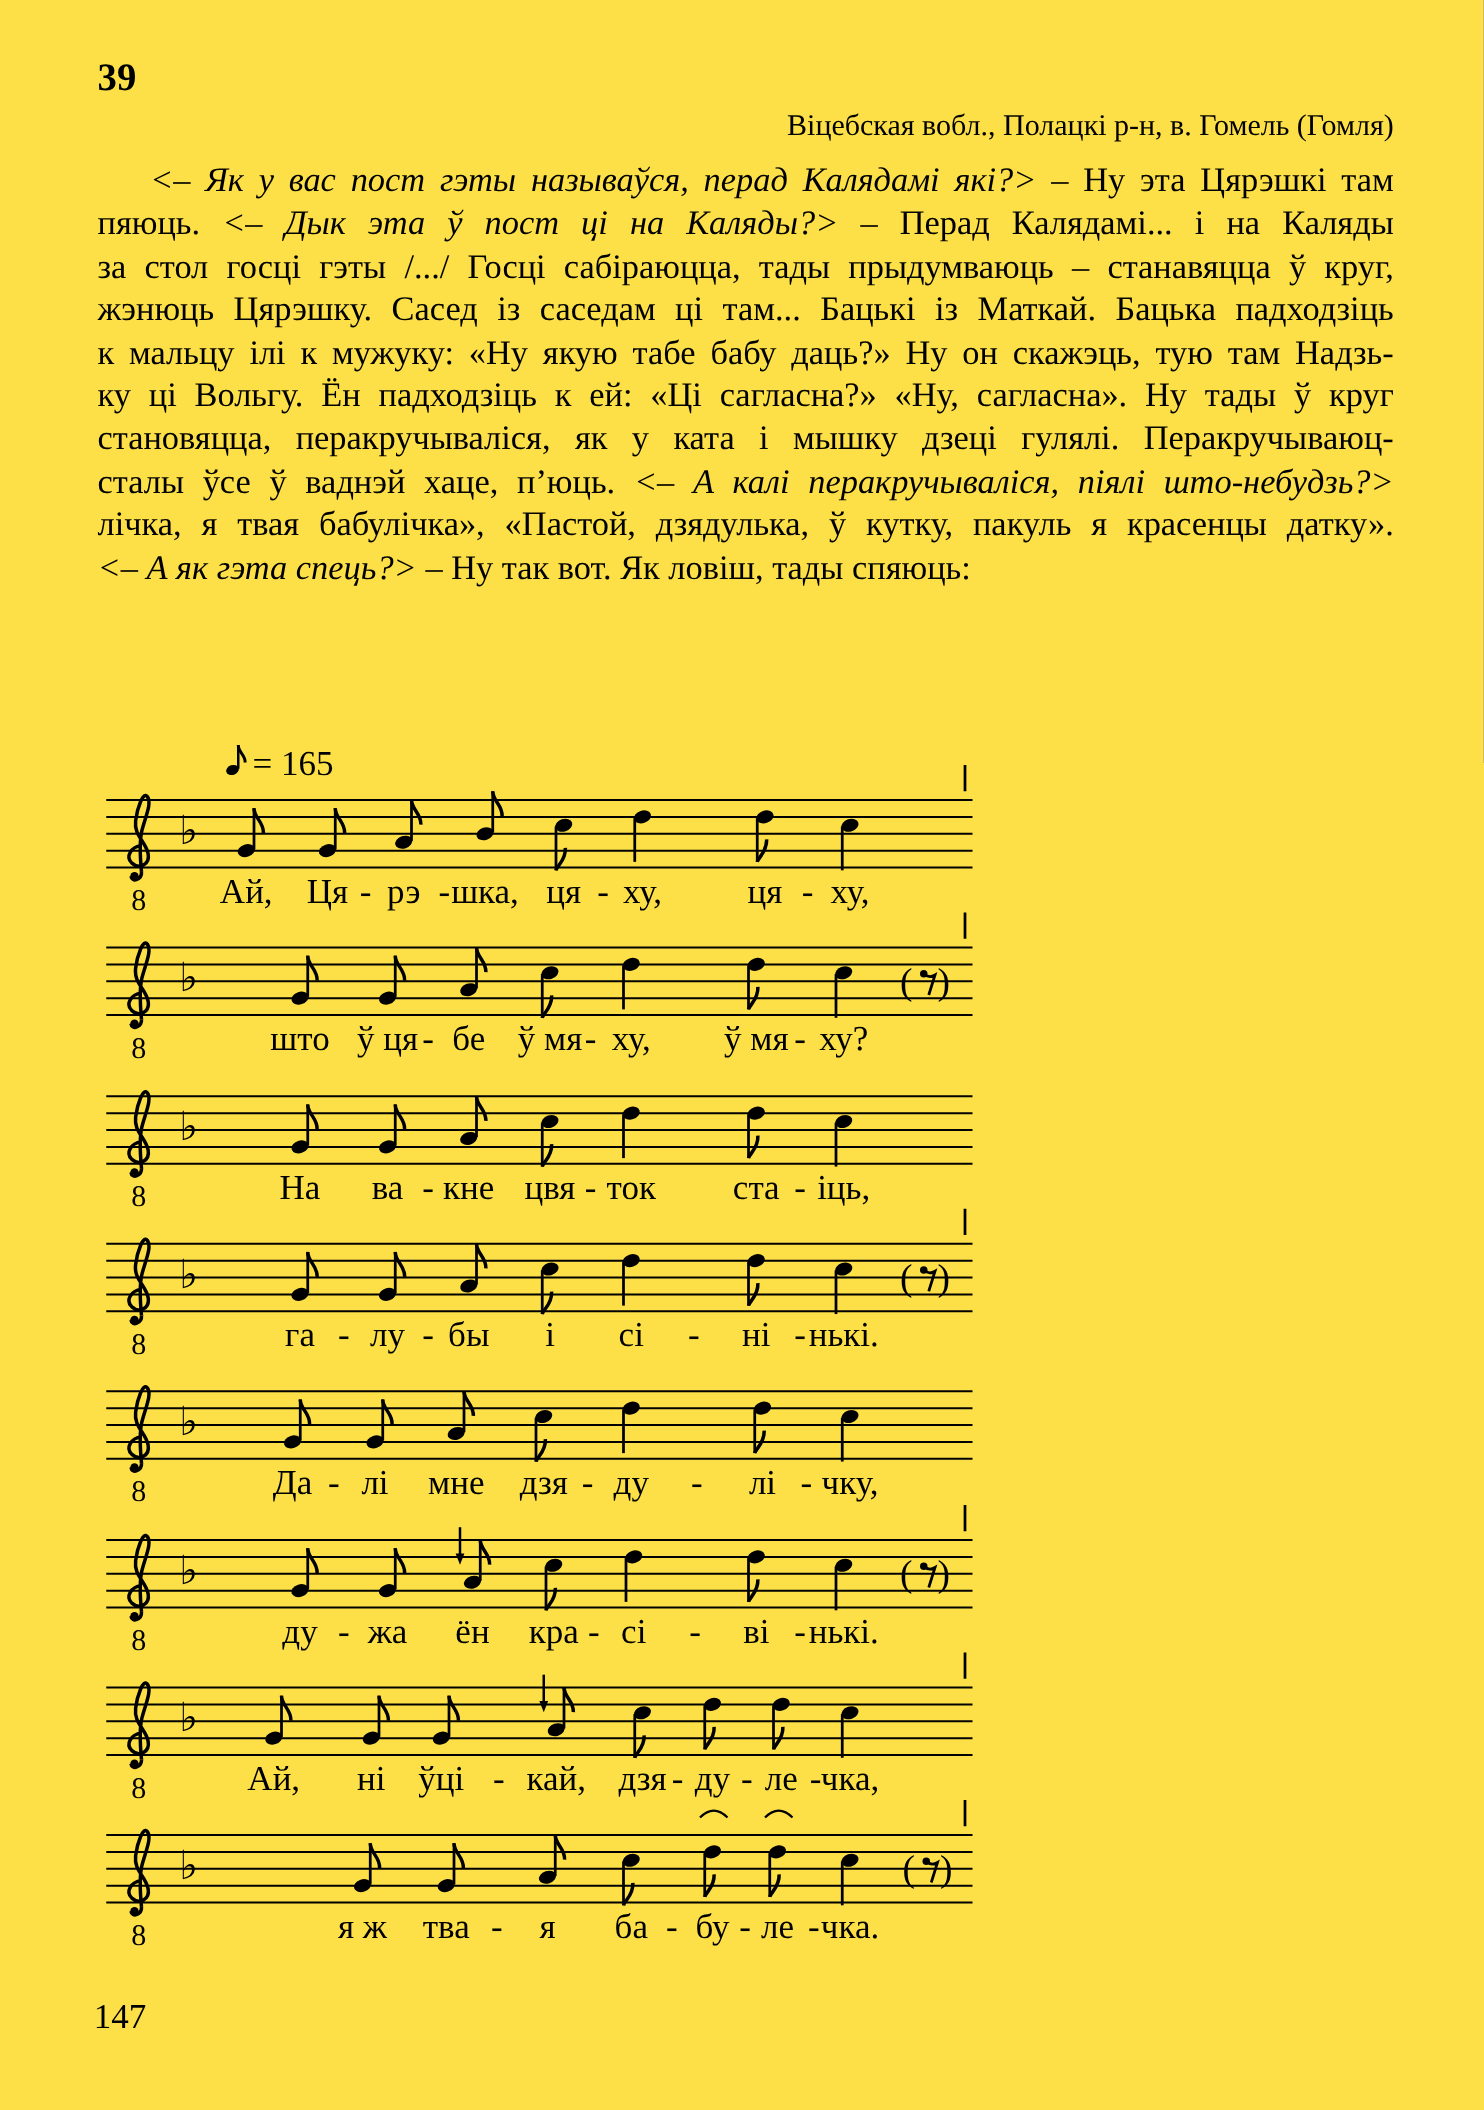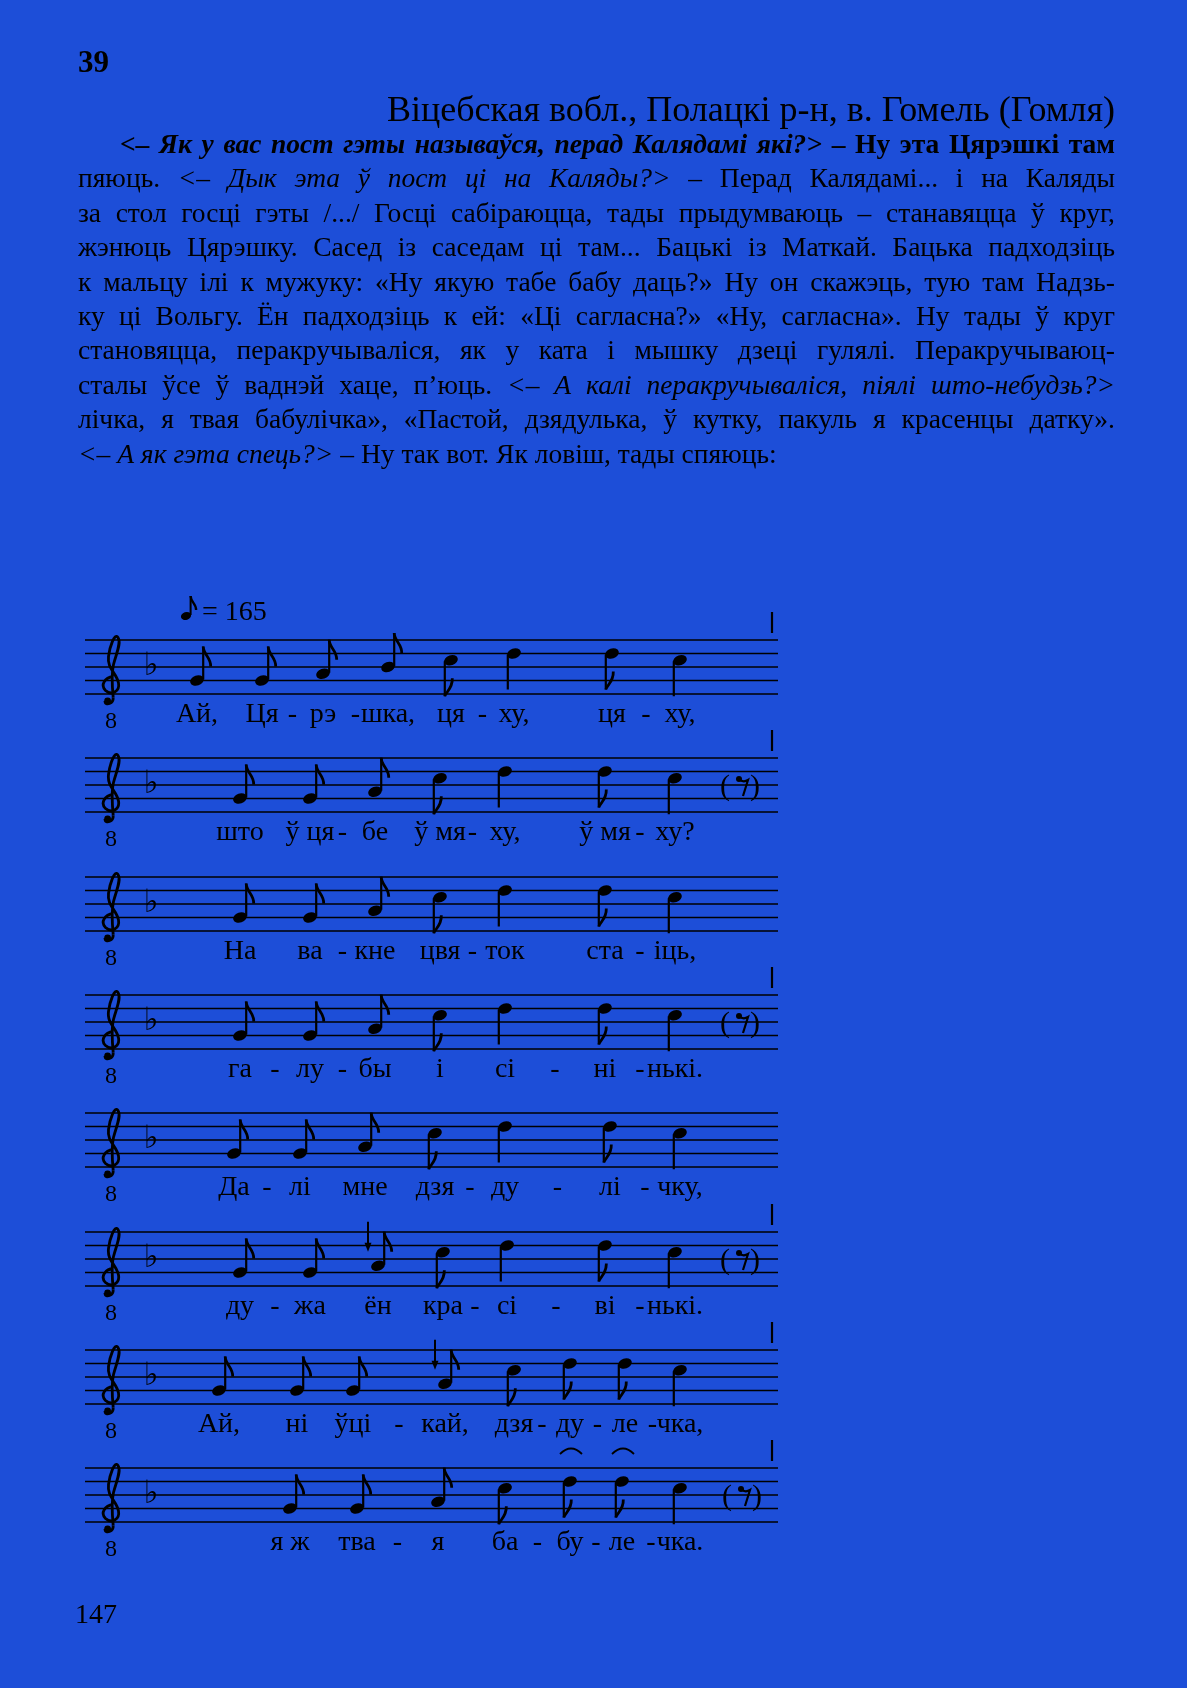--- a/index.html
+++ b/index.html
@@ -1,26 +1,26 @@
 <!DOCTYPE html>
 <html><head>
 <meta charset="utf-8">
 <style>
   html,body{margin:0;padding:0;background:#888;}
   .page{
-    position:relative;width:1187px;height:1688px;background:#1d4ed8;
+    position:relative;width:1187px;height:1688px;background:#fde047;
     margin:0 auto;font-family:"Liberation Serif","DejaVu Serif",serif;color:#000;
     overflow:hidden;
   }
   .pgnum-top{position:absolute;left:78px;top:44px;font-size:31px;font-weight:bold;}
-  .source-line{position:absolute;left:78px;top:88px;width:1037px;text-align:right;font-size:36px;}
+  .source-line{position:absolute;left:78px;top:88px;width:1037px;text-align:right;font-size:24px;}
   .para{position:absolute;left:78px;top:127px;width:1037px;font-size:27.5px;line-height:34.4px;}
   .pline{text-align:justify;text-align-last:justify;white-space:normal;overflow:hidden;height:34.4px;}
   .pline.last{text-align-last:auto;}
-  .pline.indent{text-indent:42px;font-weight:bold;}
+  .pline.indent{text-indent:42px;}
   .pline i{font-style:italic;}
   .music-svg{position:absolute;left:0;top:0;width:1187px;height:1688px;}
   .pgnum-bottom{position:absolute;left:75px;top:1598px;font-size:28px;}
 </style>
 </head>
 <body>
 
 <div class="page">
   <div class="pgnum-top">39</div>
   <div class="source-line">Віцебская вобл., Полацкі р-н, в. Гомель (Гомля)</div>

